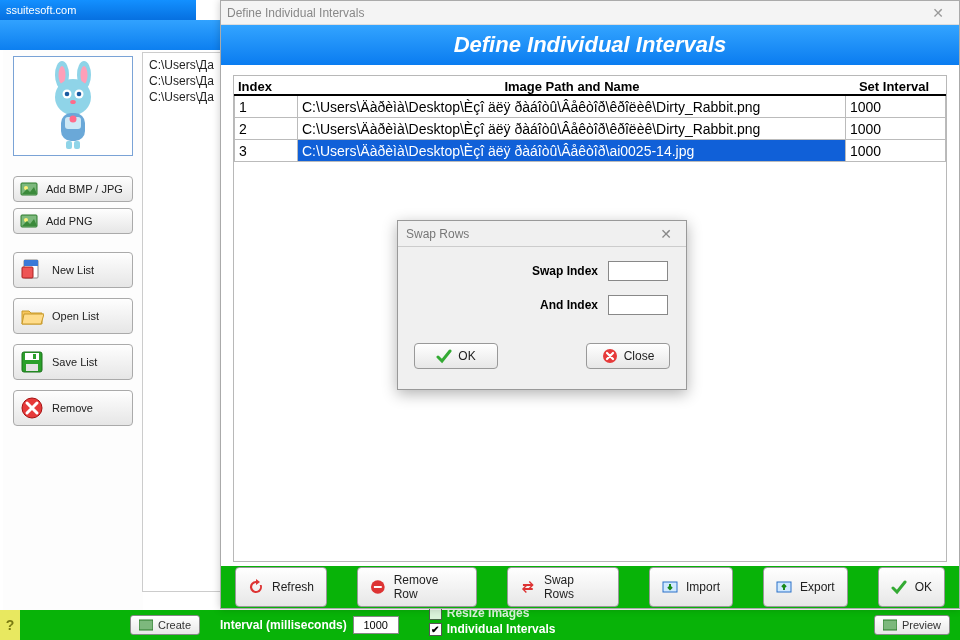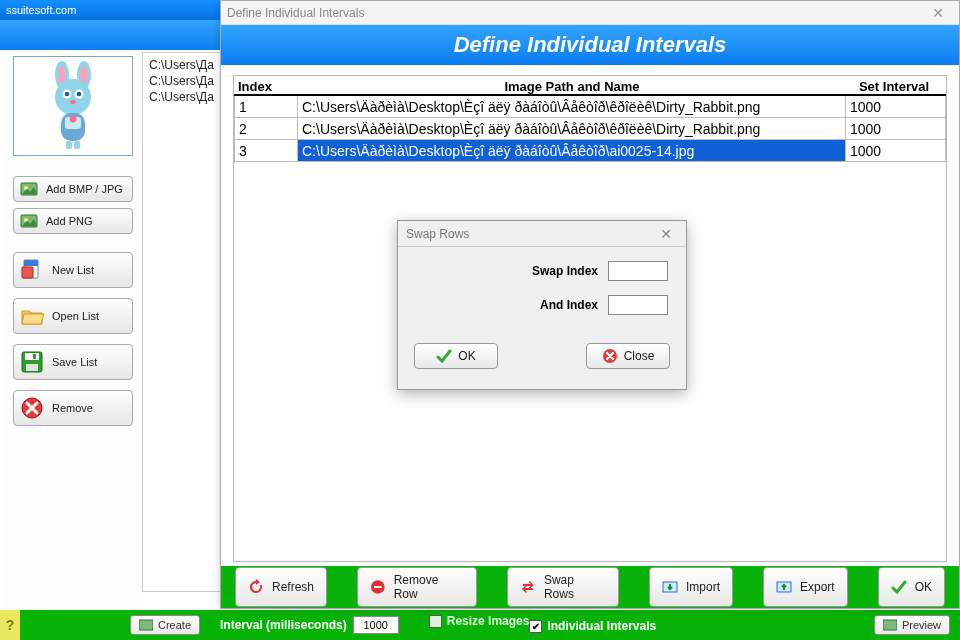--- a/index.html
+++ b/index.html
@@ -1,19 +1,19 @@
 <!DOCTYPE html>
 <html><head>
 <meta charset="utf-8">
 <style>
   * { box-sizing: border-box; margin: 0; padding: 0; }
   body { font-family: "Segoe UI", Tahoma, Arial, sans-serif; font-size: 12px; width: 960px; height: 640px; overflow: hidden; background: #fff; position: relative; }
 
   
-  .main-titlebar { position: absolute; left:0; top:0; width:220px; height:20px; background: linear-gradient(#1390ff,#0670e0); color:#fff; font-size:11px; line-height:20px; padding-left:6px; }
+  .main-titlebar { position: absolute; left:0; top:0; width:196px; height:20px; background: linear-gradient(#1390ff,#0670e0); color:#fff; font-size:11px; line-height:20px; padding-left:6px; }
   .main-header { position: absolute; left:0; top:20px; width:960px; height:30px; background: linear-gradient(#31a2ff,#0c7ff0); }
 
   .sidebar { position:absolute; left:3px; top:50px; width:140px; height:560px; background:#fdfdfd; padding:6px 6px; }
   .thumb-box { width:120px; height:100px; border:1px solid #7aa3d6; margin:0 auto 20px auto; display:flex; align-items:center; justify-content:center; background:#fff;}
   .thumb-svg { width:70px; height:90px; }
 
   .side-btn { display:flex; align-items:center; width:120px; height:26px; border:1px solid #aaa; border-radius:4px; background:linear-gradient(#fefefe,#e6e6e6); margin:0 auto 6px auto; padding:0 6px; cursor:pointer; }
   .side-btn.tall { height:36px; margin-bottom:10px;align-items:center; }
   .side-ico { width:18px; height:18px; flex-shrink:0; margin-right:8px; }
   .side-ico.big { width:24px; height:24px; }
@@ -152,21 +152,21 @@
 <div class="main-bottom">
   <div class="help-box">?</div>
   <div class="small-btn">
     <svg class="mini-ico" viewBox="0 0 14 14">
         <rect x="0" y="2" width="14" height="10" fill="#7db87d" stroke="#2a7a2a"></rect>
       </svg>
     <span>Create</span>
   </div>
   <span class="bottom-label">Interval (milliseconds)</span>
   <input class="bottom-input" style="margin-left: 6px;" value="1000">
-  <div style="display:flex; flex-direction:row; margin-left:30px; gap:0px;">
+  <div style="display:flex; flex-direction:column; margin-left:30px; gap:0px;">
     <div class="chk-wrap" style="margin-left:0; margin-top:-8px; opacity:.85">
       <span class="chk"></span>
       <span>Resize Images</span>
     </div>
     <div class="chk-wrap" style="margin-left:0; margin-top:2px;">
       <span class="chk">✔</span>
       <span>Individual Intervals</span>
     </div>
   </div>
   <div style="margin-left:auto; margin-right:10px;" class="small-btn">

